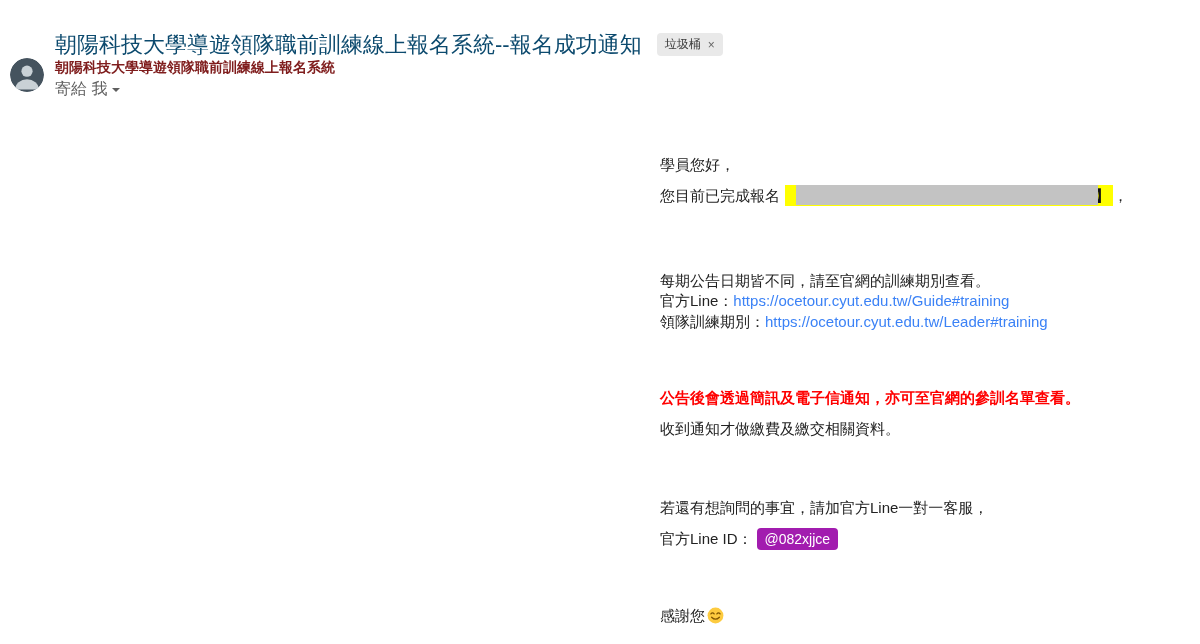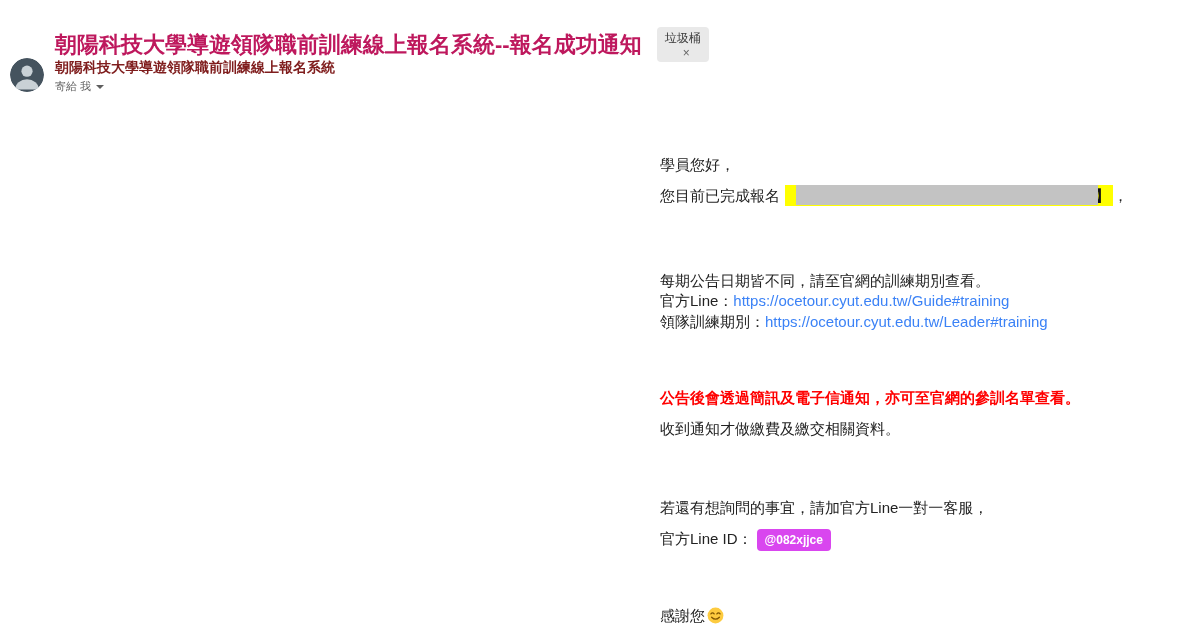--- a/index.html
+++ b/index.html
@@ -18,36 +18,35 @@
   .subject-row {
     position: absolute;
     left: 55px;
     top: 16px;
     display: flex;
     align-items: center;
   }
   .subject {
     font-size: 22px;
     line-height: 28px;
-    font-weight: 700;
-    color: #be185d;
+    font-weight: 400;
+    color: #0c4a6e;
     white-space: nowrap;
   }
   .label-chip {
     display: inline-flex;
     align-items: center;
     margin-left: 15px;
     background: #e9e9e9;
     border-radius: 4px;
     padding: 3px 8px;
     font-size: 12px;
     color: #3c3c3c;
     cursor: pointer;
     white-space: nowrap;
-    flex-direction: column;
   }
   .label-chip .chip-close {
     margin-left: 7px;
     color: #666;
     font-size: 12px;
     line-height: 1;
     cursor: pointer;
   }
 
   
@@ -71,21 +70,21 @@
     font-size: 14px;
     font-weight: 700;
     color: #7f1d1d;
     line-height: 17px;
     white-space: nowrap;
   }
   .to-line {
     display: inline-flex;
     align-items: center;
     margin-top: 3px;
-    font-size: 11px;
+    font-size: 16px;
     color: #5e5e5e;
     cursor: pointer;
   }
   .caret {
     width: 0; height: 0;
     margin-left: 5px;
     border-left: 4px solid transparent;
     border-right: 4px solid transparent;
     border-top: 4px solid #5e5e5e;
   }
@@ -118,24 +117,24 @@
     background: #c3c3c3;
     vertical-align: -4px;
     margin-left: -7px;
     margin-right: -3px;
     position: relative;
   }
 
   .line-badge {
     display: inline-block;
     margin-left: 4px;
-    background: #d946ef;
+    background: #a21caf;
     color: #ffffff;
-    font-weight: 700;
-    font-size: 12px;
+    font-weight: 400;
+    font-size: 14px;
     line-height: 16px;
     padding: 3px 8px;
     border-radius: 4px;
   }
 
   .smiley {
     display: inline-block;
     vertical-align: -3px;
     margin-left: 2px;
   }

